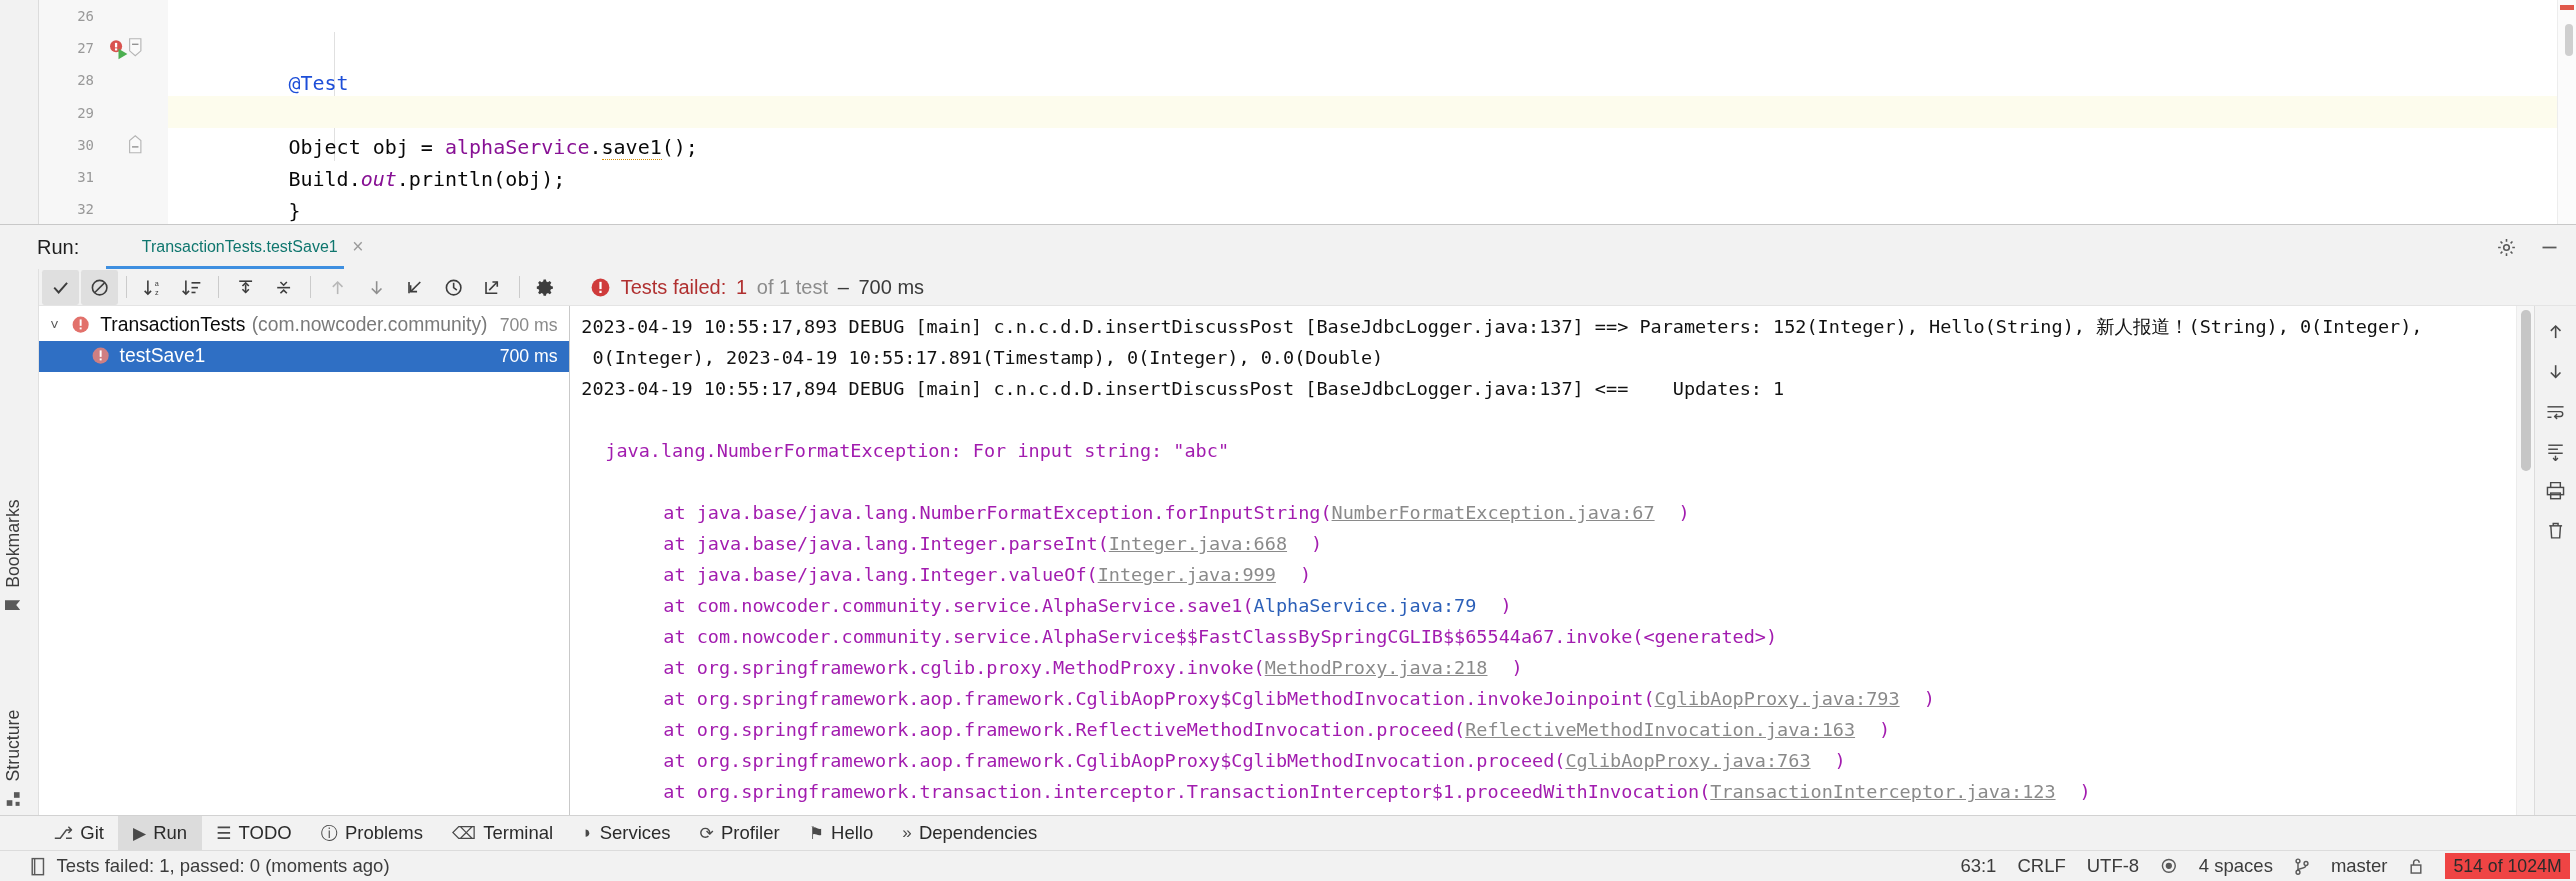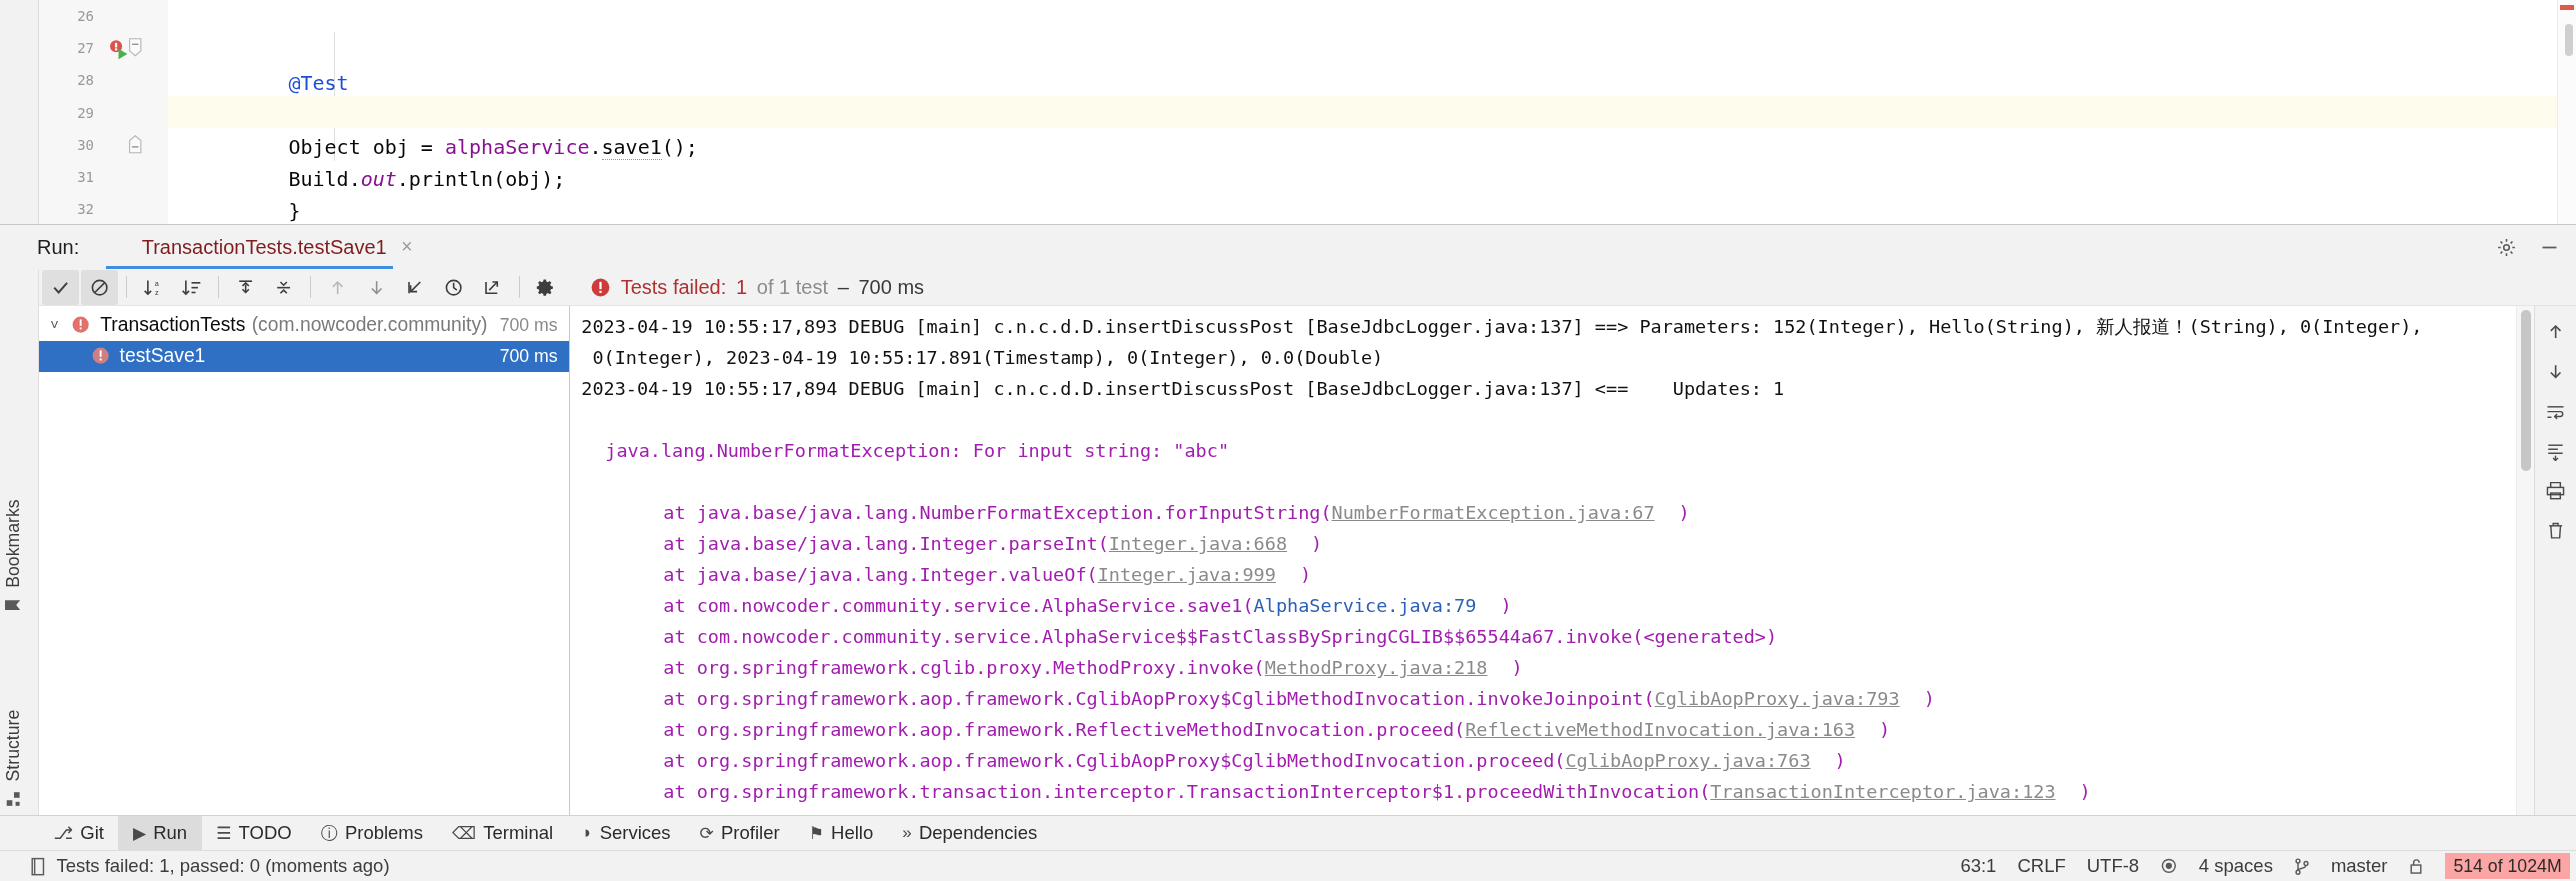--- a/index.html
+++ b/index.html
@@ -64,21 +64,21 @@
   
   .run-header {
     height: 45px; background: #f2f2f2; border-top: 0.8px solid #c8c8c8;
     display: flex; align-items: center; position: relative;
   }
   .run-label { font-size: 20px; color: #1f1f1f; margin-left: 37px; }
   .run-tab {
     display: flex; align-items: center; gap: 9.7px; margin-left: 27px;
     height: 45px; padding: 0 4.8px; position: relative;
   }
-  .run-tab-title { font-size: 20px; color: #7f1d1d; }
+  .run-tab-title { font-size: 16px; color: #0f766e; }
   .run-tab-underline {
     position: absolute; left: 0; right: 24px; bottom: 0; height: 4px; background: #3e8fe0;
   }
   .tab-close { font-size: 19.3px; color: #9b9b9b; margin-left: 4.8px; }
   .run-header-right { position: absolute; right: 16px; display: flex; align-items: center; gap: 22.5px; }
   .hdr-icon { width: 21px; height: 21px; color: #5a5a5a; }
 
   
   .run-body { flex: 1 1 auto; display: flex; position: relative; background: #f2f2f2; overflow: hidden; }
 
@@ -152,21 +152,21 @@
   }
   .tw-item { display: flex; align-items: center; gap: 7.2px; font-size: 18.5px; color: #2b2b2b; padding: 0 14.5px; height: 35px; }
   .tw-item.active { background: #dcdcdc; }
 
   .status-bar {
     height: 32px; background: #f2f2f2; border-top: 0.8px solid #dcdcdc;
     display: flex; align-items: center; position: relative; font-size: 18.5px; color: #3c3c3c;
   }
   .sb-left { display:flex; align-items:center; gap: 9.7px; margin-left: 29px; }
   .sb-right { position: absolute; right: 6.4px; display: flex; align-items: center; gap: 21px; }
-  .mem-box { background: #fca5a5; padding: 2.4px 8px; font-size: 17.7px; color: #2b2b2b; }
+  .mem-box { background: #ef4444; padding: 2.4px 8px; font-size: 17.7px; color: #2b2b2b; }
 
   
   .vert-label {
     position: absolute; left: 3.2px; writing-mode: vertical-rl; transform: rotate(180deg);
     font-size: 17.7px; color: #3c3c3c; display:flex; align-items:center; gap:8px;
   }
   svg { display:block; }
 </style>
 </head>
 <body>

